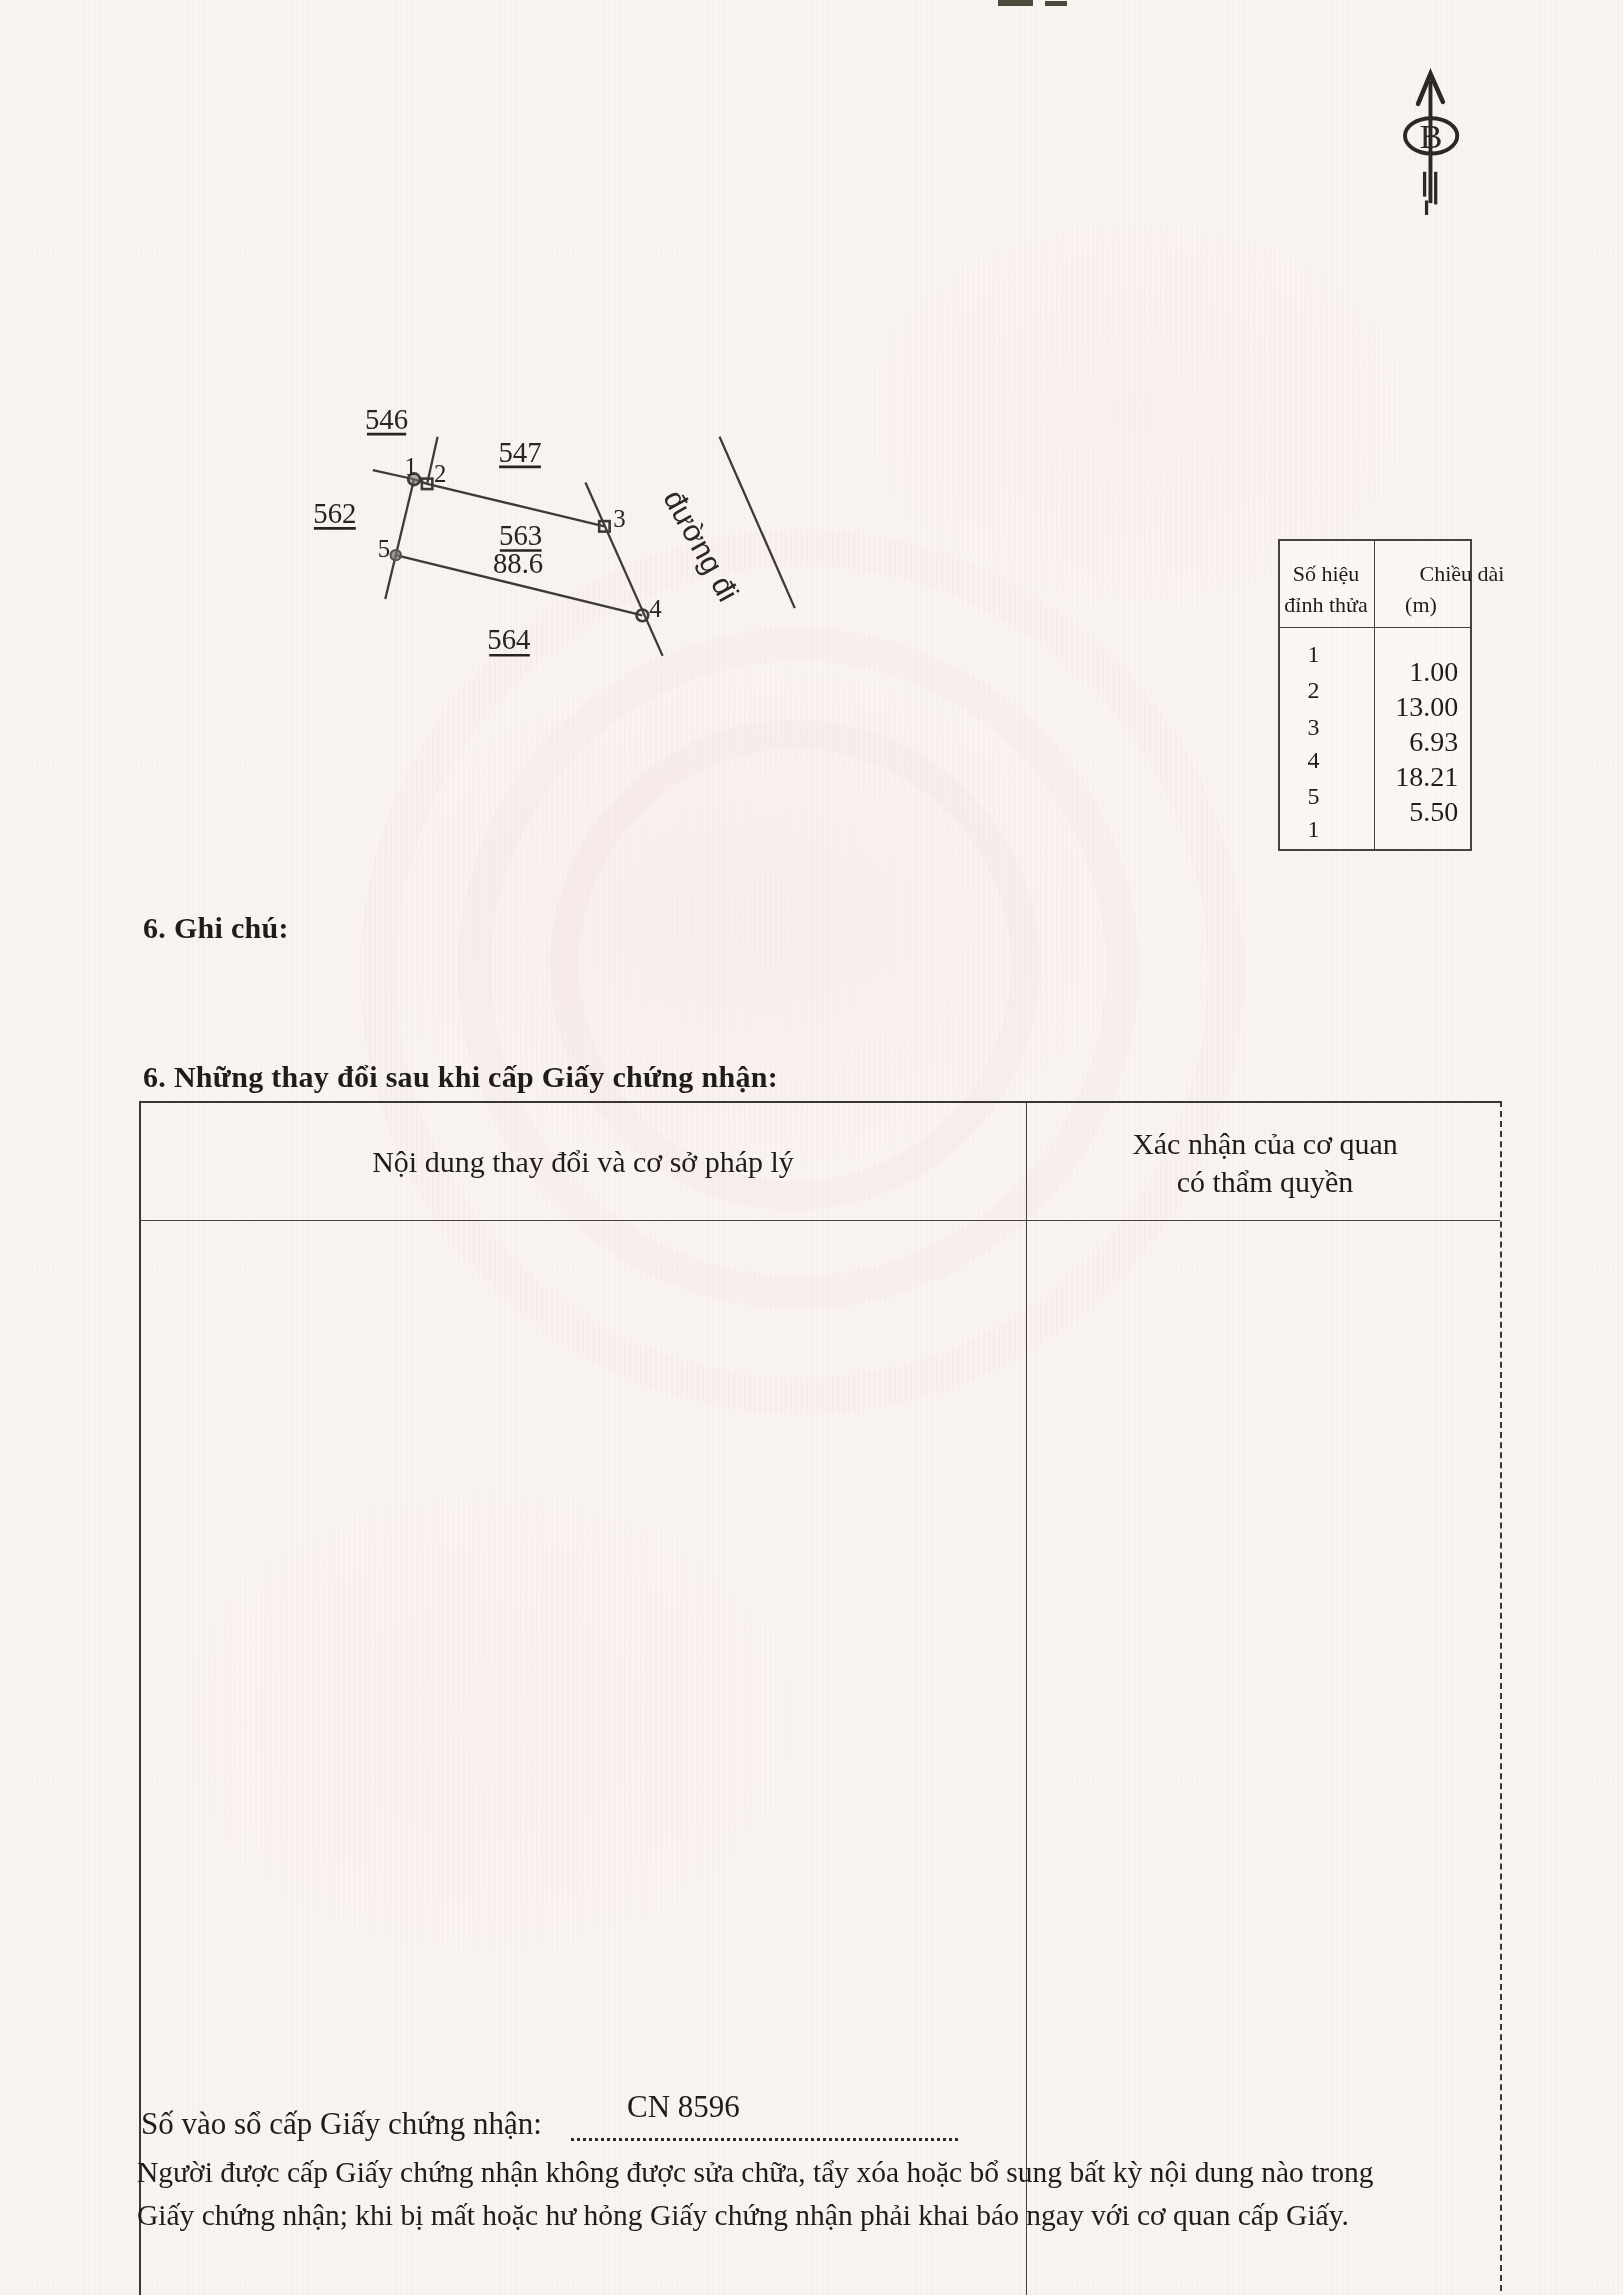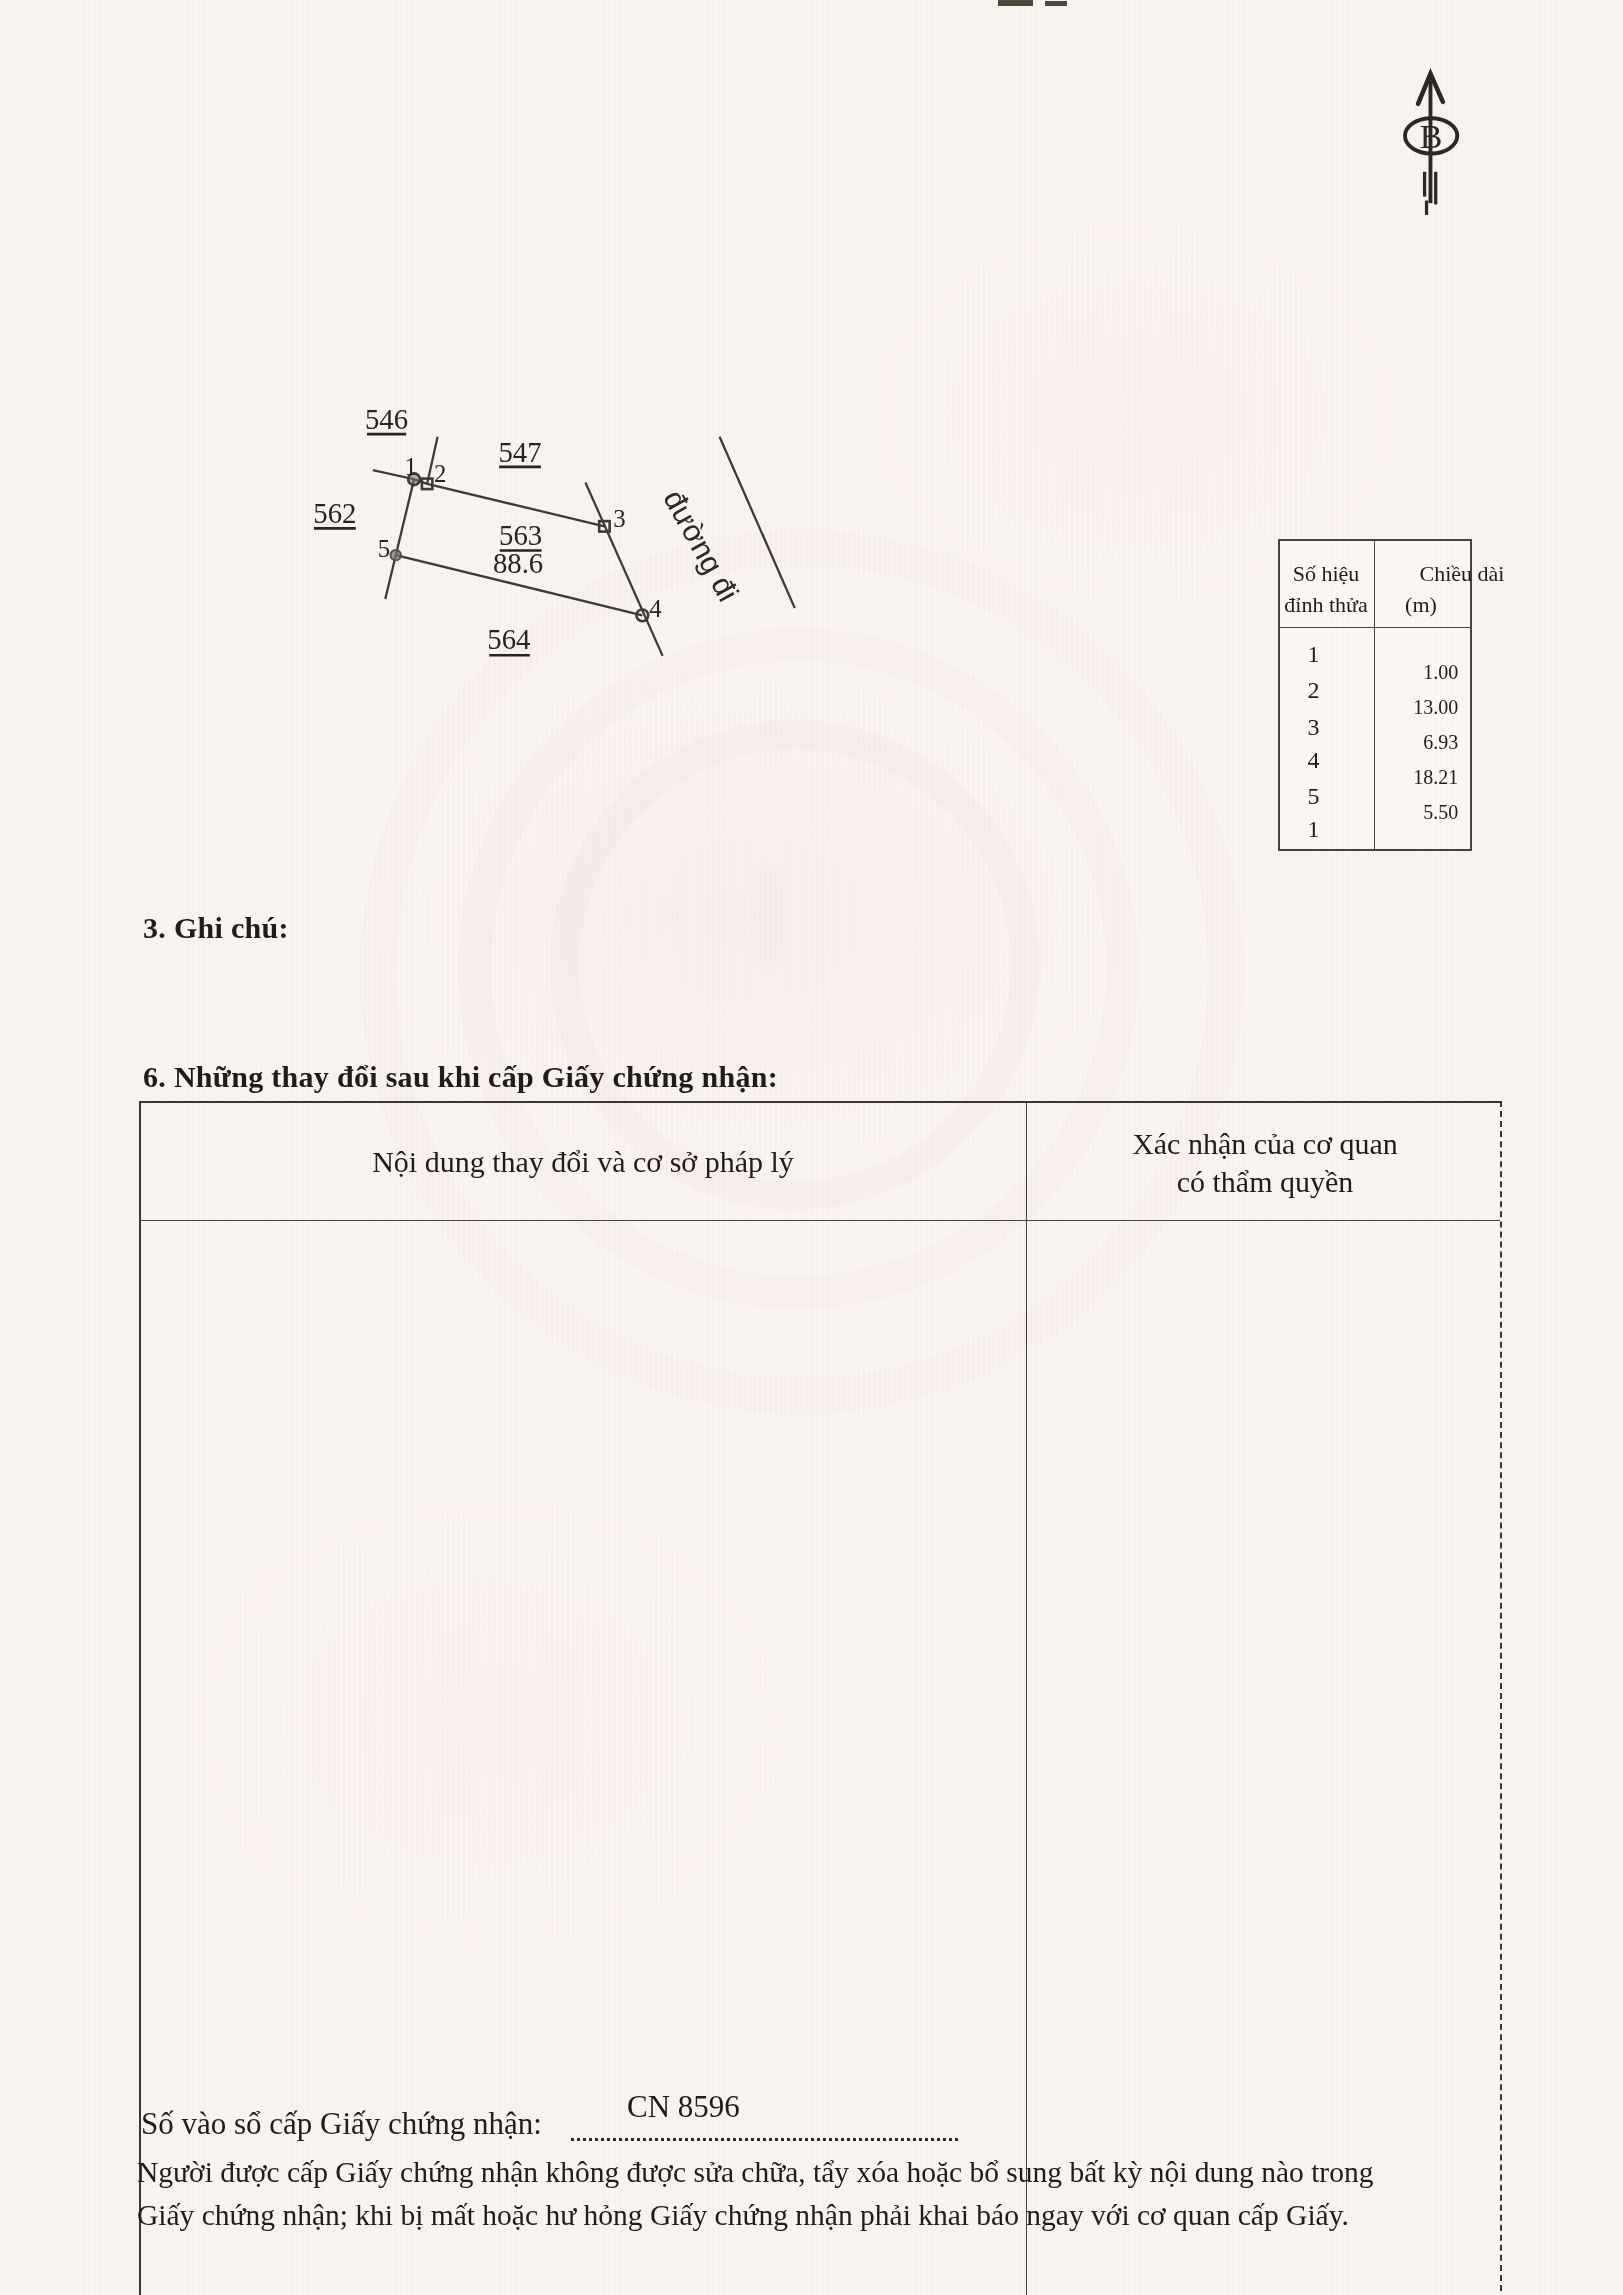--- a/index.html
+++ b/index.html
@@ -23,21 +23,21 @@
   
   .vtable{
     position:absolute;left:1278px;top:539px;width:190px;height:308px;
     border:2px solid #454340;background:rgba(255,255,255,0.25);
     font-size:22px;
   }
   .vtable .vdivider{position:absolute;left:94px;top:0;width:1.3px;height:100%;background:#454340;}
   .vtable .hsep{position:absolute;left:0;top:86px;width:100%;height:1.3px;background:#454340;}
   .vcell{position:absolute;transform:translate(-50%,-50%);white-space:nowrap;}
   .vnum{position:absolute;transform:translateY(-50%);font-size:24px;}
-  .vlen{position:absolute;right:11.8px;transform:translateY(-50%);font-size:20px;}
+  .vlen{position:absolute;right:11.8px;transform:translateY(-50%);font-size:28px;}
   
   .ctable{
     position:absolute;left:139px;top:1101px;width:1363px;height:1200px;
     border-top:2px solid #393733;border-left:2px solid #393733;
     border-bottom:2.6px solid #393733;border-right:2px dashed #393733;
     box-sizing:border-box;
   }
   .ctable .cdivider{position:absolute;left:885px;top:0;width:1.3px;height:100%;background:#45433f;}
   .ctable .chsep{position:absolute;left:0;top:117px;width:100%;height:1.3px;background:#45433f;}
   .chead{position:absolute;transform:translate(-50%,-50%);font-size:30px;white-space:nowrap;}
@@ -120,21 +120,21 @@
     <div class="vnum" style="left:27.5px;top:219px;">4</div>
     <div class="vnum" style="left:27.5px;top:255px;">5</div>
     <div class="vnum" style="left:27.5px;top:288px;">1</div>
     <div class="vlen" style="top:131px;">1.00</div>
     <div class="vlen" style="top:166px;">13.00</div>
     <div class="vlen" style="top:201px;">6.93</div>
     <div class="vlen" style="top:236px;">18.21</div>
     <div class="vlen" style="top:271px;">5.50</div>
   </div>
 
-  <div class="abs title" style="left:143px;top:911px;">3. Ghi chú:</div>
+  <div class="abs title" style="left:143px;top:911px;">6. Ghi chú:</div>
 
   <div class="abs title" style="left:143px;top:1060px;">6. Những thay đổi sau khi cấp Giấy chứng nhận:</div>
 
   <div class="ctable">
     <div class="cdivider"></div>
     <div class="chsep"></div>
     <div class="chead" style="left:442px;top:59px;">Nội dung thay đổi và cơ sở pháp lý</div>
     <div class="chead" style="left:1124px;top:41px;">Xác nhận của cơ quan</div>
     <div class="chead" style="left:1124px;top:79px;">có thẩm quyền</div>
   </div>

